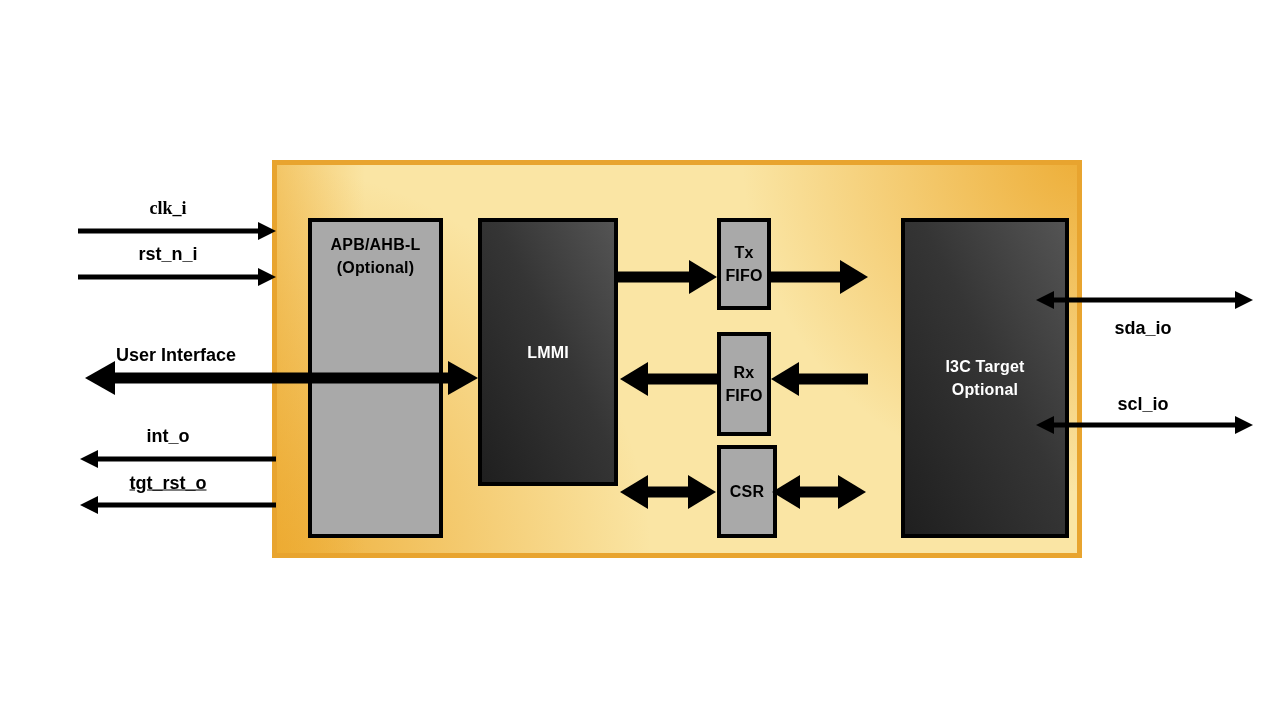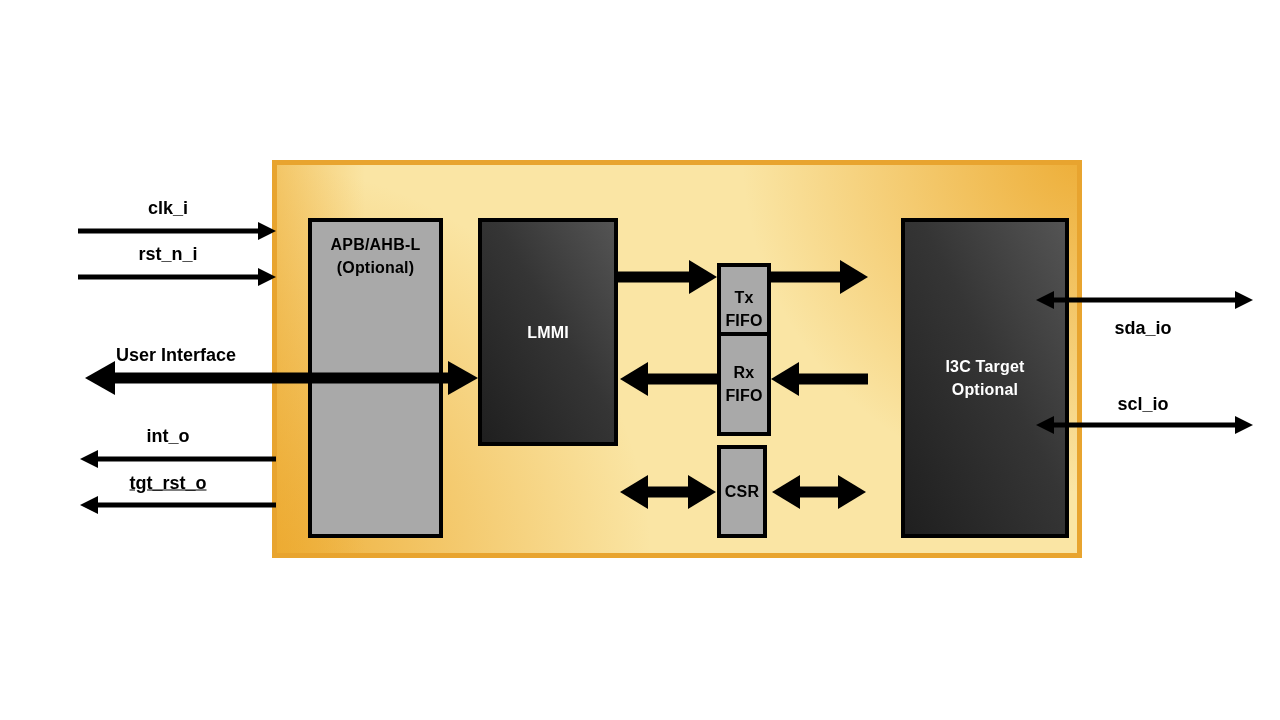--- a/index.html
+++ b/index.html
@@ -40,36 +40,36 @@
     line-height: 23px;
     letter-spacing: 0.2px;
   }
   .block.gray { background: #A9A9A9; color: #000000; }
   .block.dark {
     background: linear-gradient(to top right, #1F1F1F 0%, #353535 55%, #545454 100%);
     color: #ffffff;
   }
 
   .block.apb   { left: 308px; top: 218px; width: 135px; height: 320px; justify-content: flex-start; padding-top: 11px; }
-  .block.lmmi  { left: 478px; top: 218px; width: 140px; height: 228px; }
-  .block.txfifo{ left: 717px; top: 218px; width: 54px;  height: 92px; margin-top: 45px; }
+  .block.lmmi  { left: 478px; top: 218px; width: 140px; height: 268px; }
+  .block.txfifo{ left: 717px; top: 218px; width: 54px;  height: 92px; }
   .block.rxfifo{ left: 717px; top: 332px; width: 54px;  height: 104px; }
-  .block.csr   { left: 717px; top: 445px; width: 50px;  height: 93px; }
+  .block.csr   { left: 717px; top: 445px; width: 60px;  height: 93px; }
   .block.i3c   { left: 868px; top: 218px; width: 168px; height: 320px; margin-left: 33px; }
 
   
   .sig-label {
     position: absolute;
     transform: translate(-50%, -50%);
     font-weight: bold;
     font-size: 18px;
     color: #000000;
     white-space: nowrap;
   }
-  .lbl-clk  { left: 168px;  top: 208px; }
+  .lbl-clk  { left: 168px;  top: 208px; font-family: Liberation Serif, serif; }
   .lbl-rst  { left: 168px;  top: 254px; }
   .lbl-ui   { left: 176px;  top: 355px; }
   .lbl-int  { left: 168px;  top: 436px; }
   .lbl-tgt  { left: 168px;  top: 483px; text-decoration: underline; }
   .lbl-sda  { left: 1143px; top: 280px; margin-top: 48px; }
   .lbl-scl  { left: 1143px; top: 404px; }
 
   
   svg.arrows {
     position: absolute;

